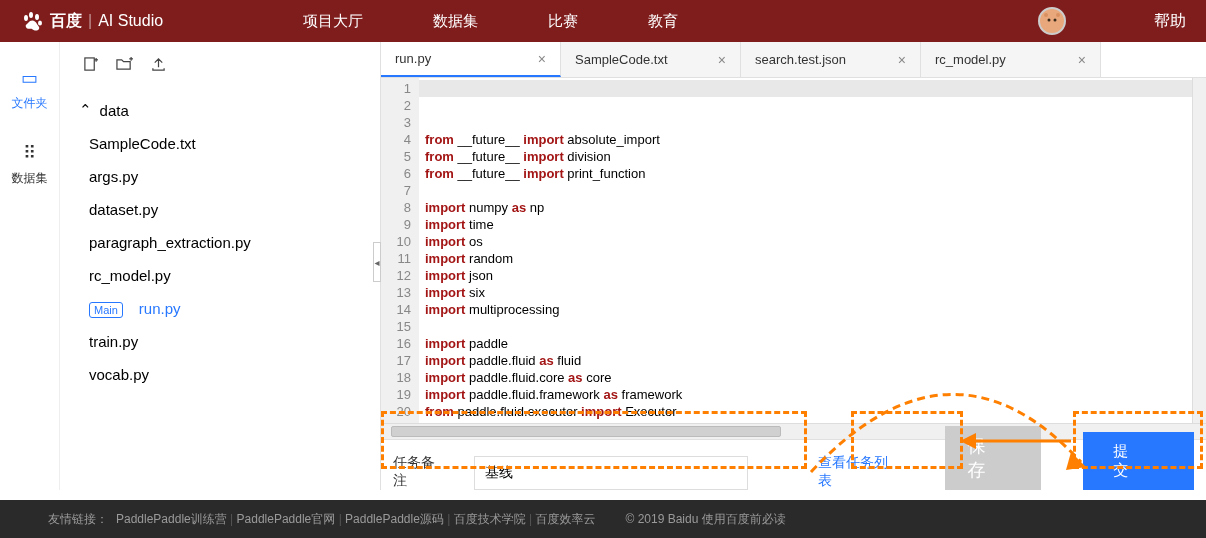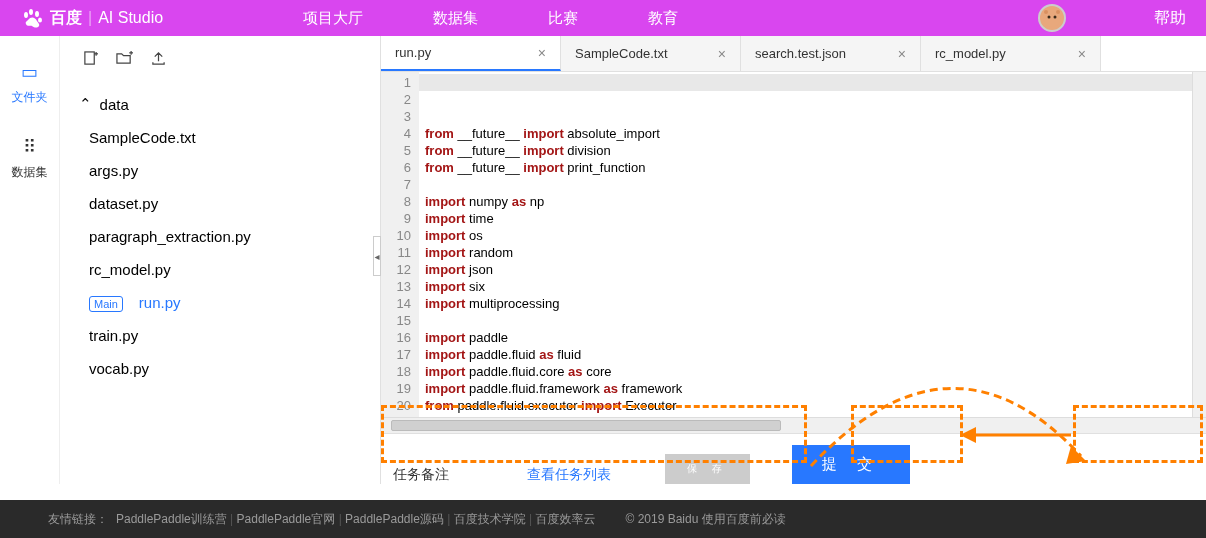--- a/index.html
+++ b/index.html
@@ -1,17 +1,17 @@
 <!DOCTYPE html>
 <html><head>
 <meta charset="utf-8">
 <style>
 *{margin:0;padding:0;box-sizing:border-box;font-family:Arial,"Microsoft YaHei",sans-serif}
 body{width:1206px;height:538px;background:#fff;overflow:hidden;position:relative}
-.header{height:36px;background:#d946ef;display:flex;align-items:center;color:#fff;padding:0 20px}
+.header{height:42px;background:#7f1d1d;display:flex;align-items:center;color:#fff;padding:0 20px}
 .logo{display:flex;align-items:center;font-size:16px;gap:6px}
 .paw{width:24px;height:24px}
 .nav{display:flex;gap:70px;margin-left:140px;font-size:15px}
 .header-right{margin-left:auto;display:flex;align-items:center;gap:88px}
 .avatar{width:28px;height:28px;border-radius:50%;background:#e8a87c;border:2px solid #ccc;display:flex;align-items:center;justify-content:center}
 .main{display:flex;height:448px}
 .left-rail{width:60px;border-right:1px solid #eee;padding-top:25px;text-align:center}
 .rail-item{margin-bottom:30px;font-size:12px;color:#333}
 .rail-item.active{color:#2878ff}
 .rail-icon{font-size:18px;display:block;margin-bottom:6px}
@@ -35,21 +35,21 @@
 .code-lines{position:relative;z-index:1}
 .kw{color:#a31515;font-weight:bold}
 .op{color:#000}
 .hscroll{height:16px;background:#f0f0f0;border-top:1px solid #ddd;position:relative}
 .hscroll-thumb{position:absolute;left:10px;top:2px;width:390px;height:11px;background:#d0d0d0;border:1px solid #bbb;border-radius:2px}
 .collapse-handle{position:absolute;left:-8px;top:200px;width:8px;height:40px;background:#fff;border:1px solid #ccc;display:flex;align-items:center;justify-content:center;font-size:10px;color:#666}
 .bottom-bar{height:51px;border-top:1px solid #e0e0e0;display:flex;align-items:flex-end;padding:0 12px;gap:24px;position:relative}
 .task-label{font-size:14px;color:#333;margin-right:8px}
 .task-input{width:310px;height:34px;border:1px solid #ddd;padding:0 10px;font-size:14px}
 .link-btn{color:#2878ff;font-size:14px;margin-left:46px}
-.save-btn{background:#ccc;color:#fff;padding:8px 22px;font-size:10px;margin-left:30px;letter-spacing:6px}
+.save-btn{background:#ccc;color:#fff;padding:8px 22px;font-size:18px;margin-left:30px;letter-spacing:6px}
 .submit-btn{background:#2878ff;color:#fff;padding:10px 30px;font-size:15px;margin-left:18px;letter-spacing:8px}
 .highlight-box{position:absolute;border:3px dashed #ff8000;pointer-events:none;z-index:10}
 .arrow{position:absolute;pointer-events:none;z-index:9}
 .footer{position:absolute;bottom:0;left:0;right:0;height:38px;background:#2a2a2a;color:#9a9a9a;font-size:12px;display:flex;align-items:center;padding:0 48px;gap:8px}
 .footer a{color:#9a9a9a}
 .footer .sep{color:#555}
 .vscroll{width:14px;background:#f0f0f0;border-left:1px solid #ddd}
 </style>
 </head>
 <body>
@@ -217,20 +217,21 @@
 
 &nbsp;</div>
       </div>
       <div class="vscroll"></div>
     </div>
     <div class="hscroll">
       <div class="hscroll-thumb"></div>
     </div>
     <div class="bottom-bar">
       <span class="task-label">任务备注</span>
+      <input class="task-input" value="基线" style="">
       <span class="link-btn">查看任务列表</span>
       <span class="save-btn">保 存</span>
       <span class="submit-btn">提 交</span>
     </div>
 
     <div class="highlight-box" style="left:0px;top:369px;width:426px;height:58px"></div>
     <div class="highlight-box" style="left:470px;top:369px;width:112px;height:58px"></div>
     <div class="highlight-box" style="left:692px;top:369px;width:130px;height:58px"></div>
 
     <svg class="arrow" style="left:420px;top:300px;width:300px;height:140px">

